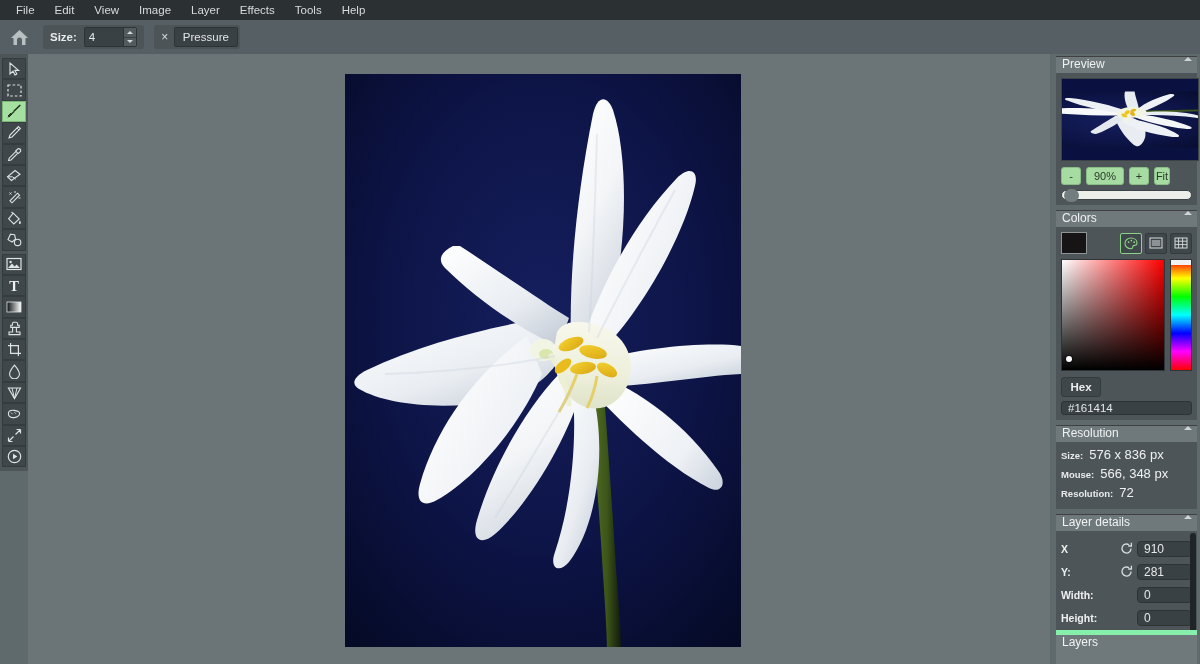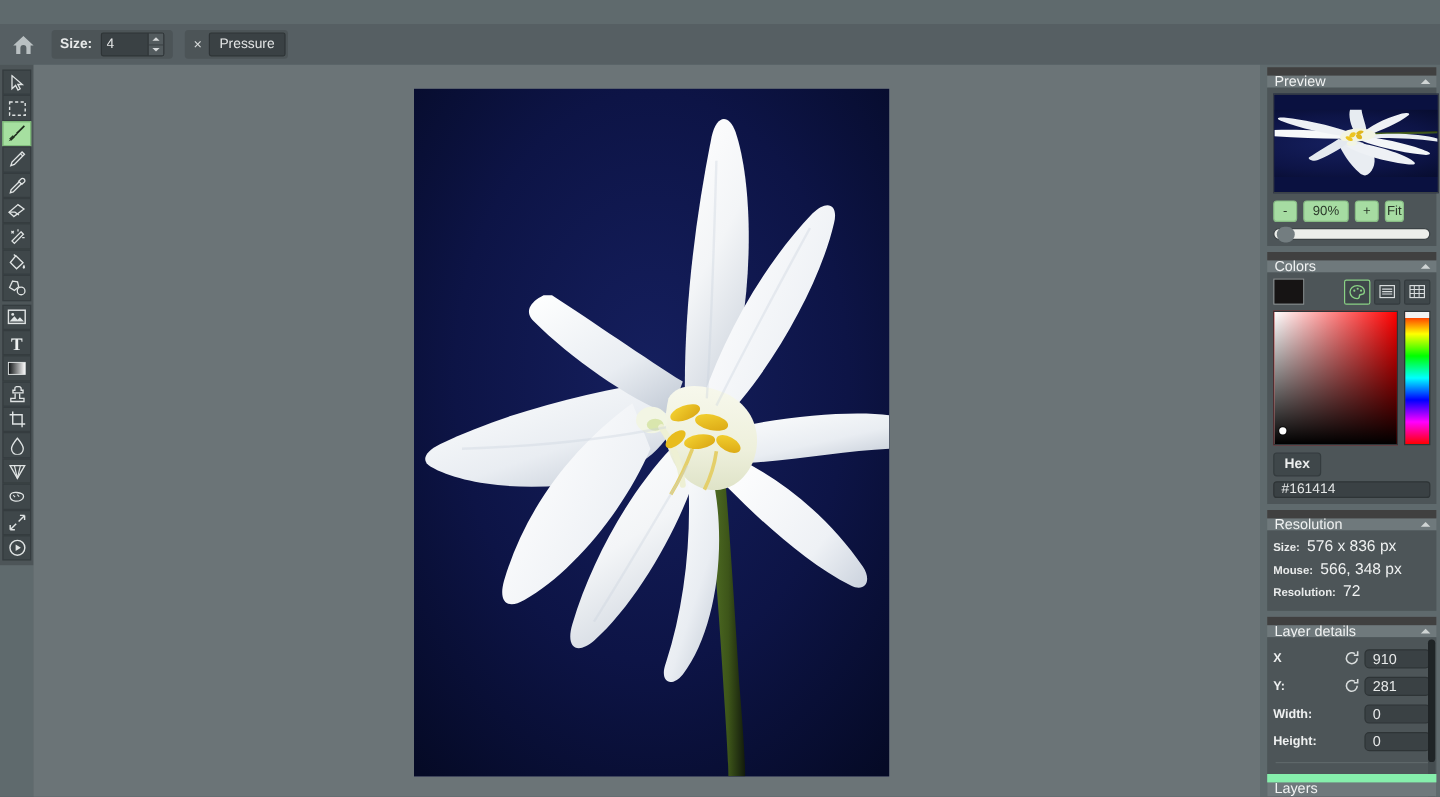--- a/index.html
+++ b/index.html
@@ -97,23 +97,23 @@
   }
   .canvas svg { display:block; }
 
   
   .dock {
     position: absolute; right: 0; top: 54px; width: 150px; height: 610px;
     background: #5f6a6d;
   }
   .panel { margin: 2px 3px 5px 6px; }
   .panel-head {
-    background: #6f797c; height: 17px; display: flex; align-items: center;
+    background: #6f797c; height: 17px; display: flex; 
     justify-content: space-between; padding: 0 5px 0 6px;
-    border-top: 7px solid #404040;
+    border-top: 1px solid #404040;
   }
   .panel-title { color: #f0f2f2; font-size: 12px; }
   .caret-up { width:0;height:0;border-left:4px solid transparent;border-right:4px solid transparent;border-bottom:4.5px solid #cfd4d4; }
   .panel-body { background: #4d5558; padding: 5px; }
 
   
   .preview-img {
     width: 138px; height: 83px; background: #0a1140; overflow: hidden;
     border: 1px solid #3c4346;
   }
@@ -193,30 +193,40 @@
     position: absolute; right: 1px; top: 2px; width: 6px; height: 102px;
     background: #1f2426; border-radius: 3px;
   }
   .ld-track {
     position: absolute; right: 1px; top: 2px; width: 6px; height: 164px;
     background: #444c4f; border-radius: 3px;
   }
 
   
   .layers-head {
-    position: absolute; left: 6px; right: 3px; bottom: 0; height: 19px;
-    background: #6f797c; display: flex; align-items: flex-end; padding-left: 6px;
-    border-top: 7px solid #86efac;
+    position: absolute; left: 6px; right: 3px; bottom: 0; height: 34px;
+    background: #6f797c; display: flex; align-items: flex-start; padding-left: 6px;
+    border-top: 5px solid #86efac;
   }
 </style>
 </head>
 <body>
 
 <div id="app">
 
+  <div class="menubar">
+    <div class="menu-item">File</div>
+    <div class="menu-item">Edit</div>
+    <div class="menu-item">View</div>
+    <div class="menu-item">Image</div>
+    <div class="menu-item">Layer</div>
+    <div class="menu-item">Effects</div>
+    <div class="menu-item">Tools</div>
+    <div class="menu-item">Help</div>
+  </div>
 
   <div class="optionbar">
     <div class="home-btn">
       <svg width="19" height="17" viewBox="0 0 19 17">
         <path d="M9.5 1 L18 9 L15.5 9 L15.5 16 L12 16 L12 11 A2.5 2.5 0 0 0 7 11 L7 16 L3.5 16 L3.5 9 L1 9 Z" fill="#b9c0c2"></path>
       </svg>
     </div>
     <div class="opt-group">
       <span class="opt-label">Size:</span>
       <div class="size-field">

